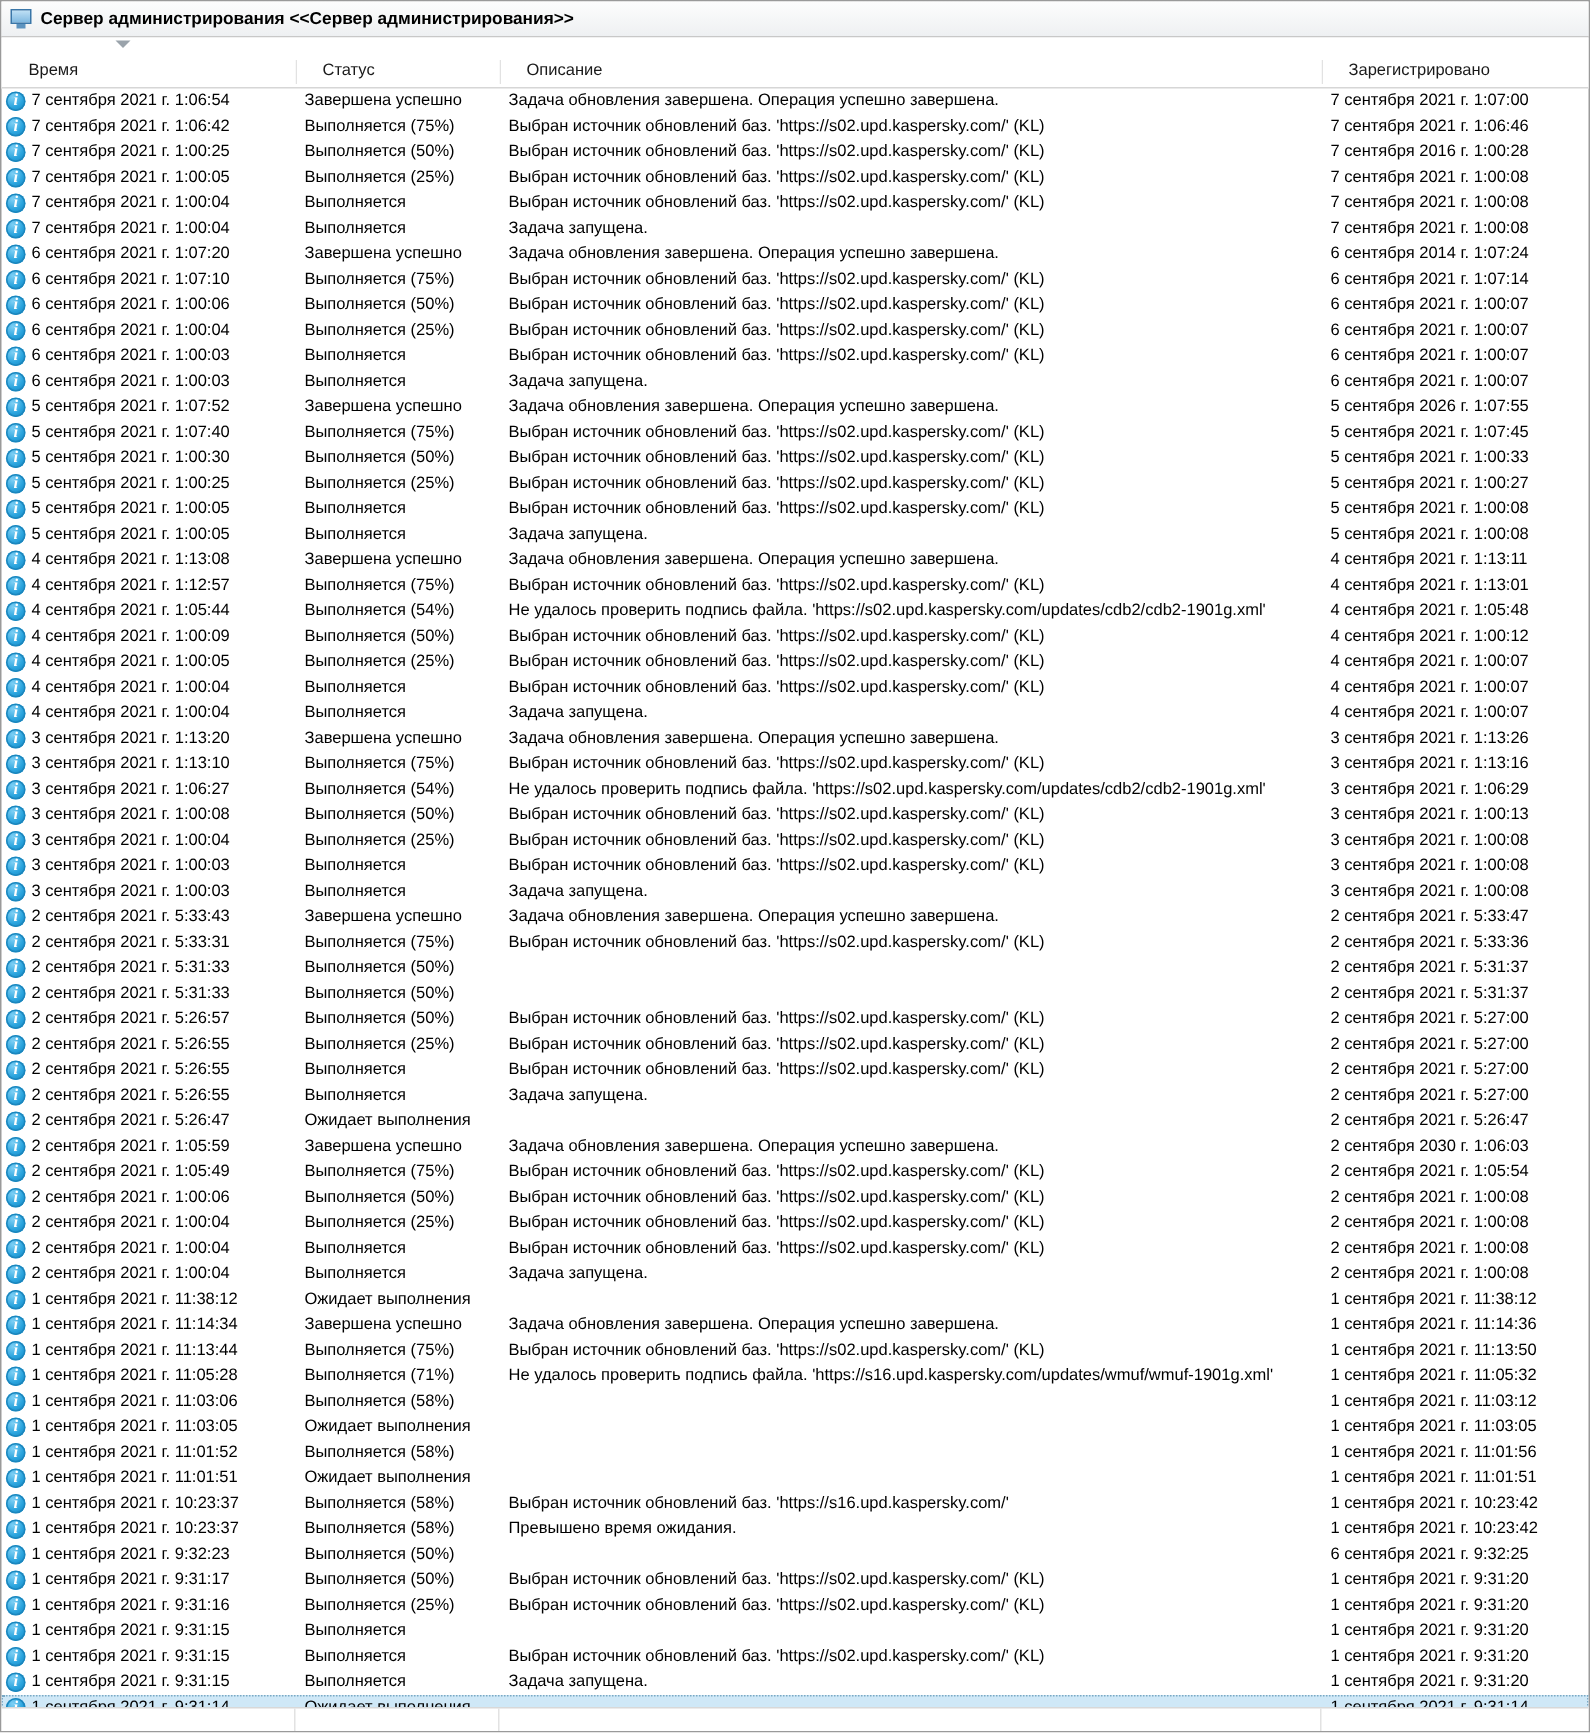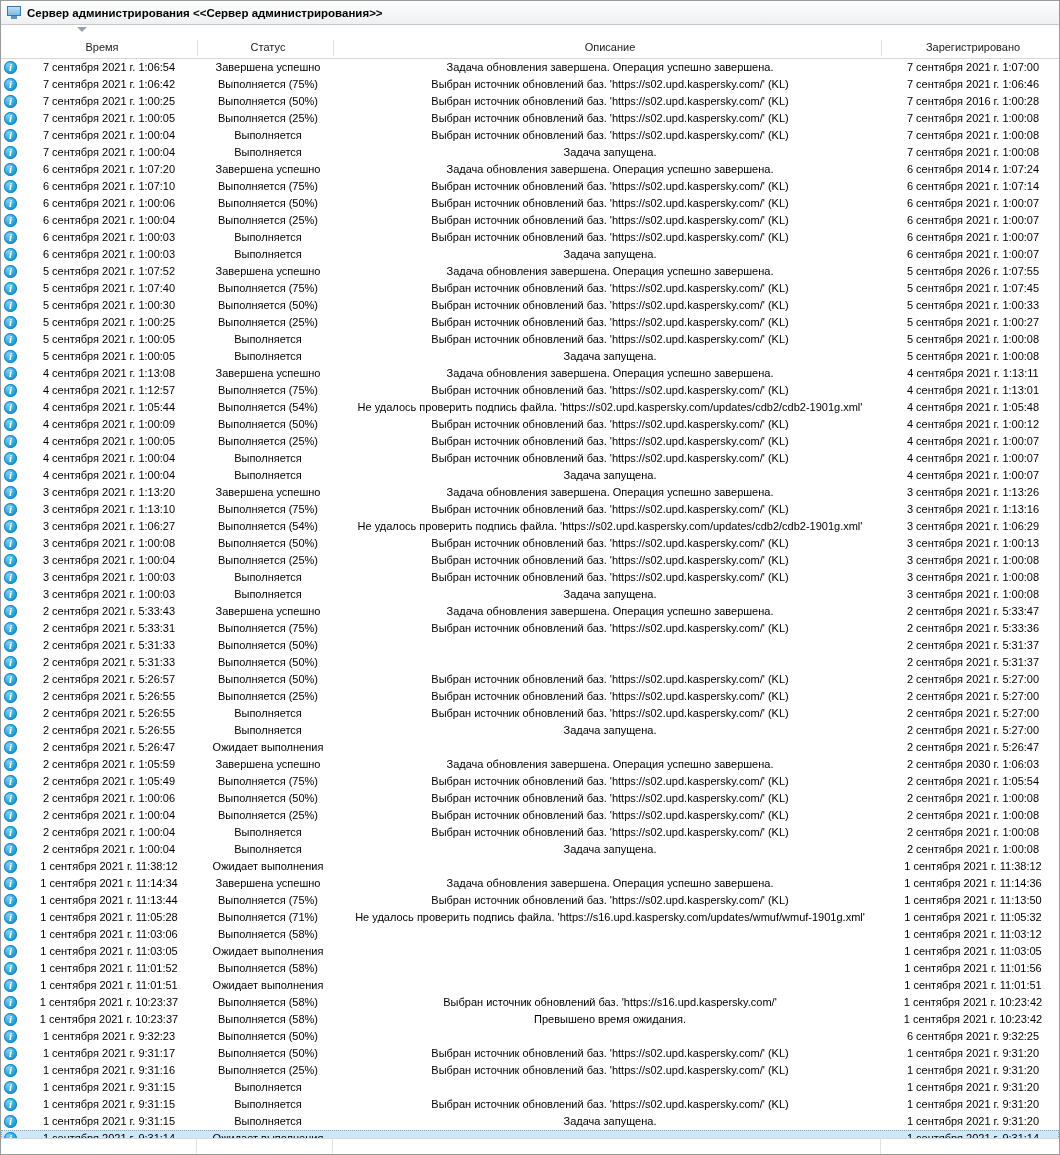--- a/index.html
+++ b/index.html
@@ -16,21 +16,20 @@
     overflow: hidden;
   }
   .window {
     width: 1060px;
     height: 1155px;
     box-sizing: border-box;
     border: 1px solid #9a9a9a;
     background: #ffffff;
     display: flex;
     flex-direction: column;
-    text-align: center;
   }
   
   .titlebar {
     height: 24px;
     box-sizing: border-box;
     background: linear-gradient(#fdfdfd, #eef0f2);
     border-bottom: 1px solid #c8c8c8;
     display: flex;
     align-items: center;
     padding: 0 6px;
@@ -84,21 +83,21 @@
   .header {
     display: flex;
     flex: 0 0 auto;
     height: 20px;
     border-bottom: 1px solid #d6d6d6;
     background: #ffffff;
   }
   .header .hcell {
     font-size: 11px;
     color: #1a1a1a;
-    padding-left: 6px;
+    padding-left: 18px;
     box-sizing: border-box;
     line-height: 18px;
     white-space: nowrap;
     overflow: hidden;
     position: relative;
   }
   .header .hcell + .hcell::before {
     content: "";
     position: absolute;
     left: 0; top: 2px; bottom: 2px;

